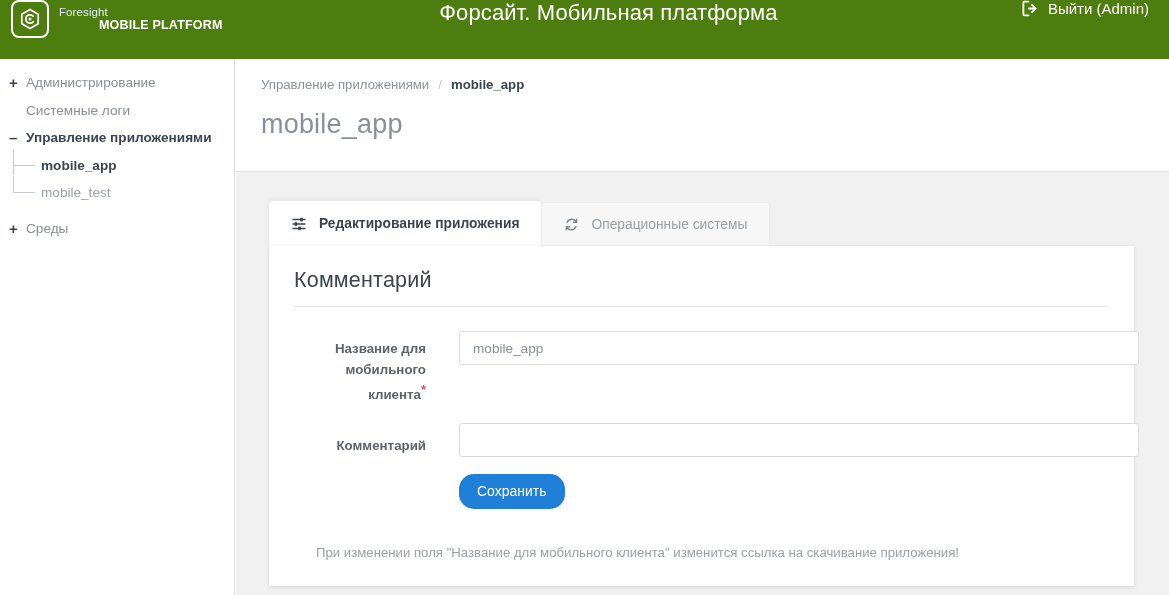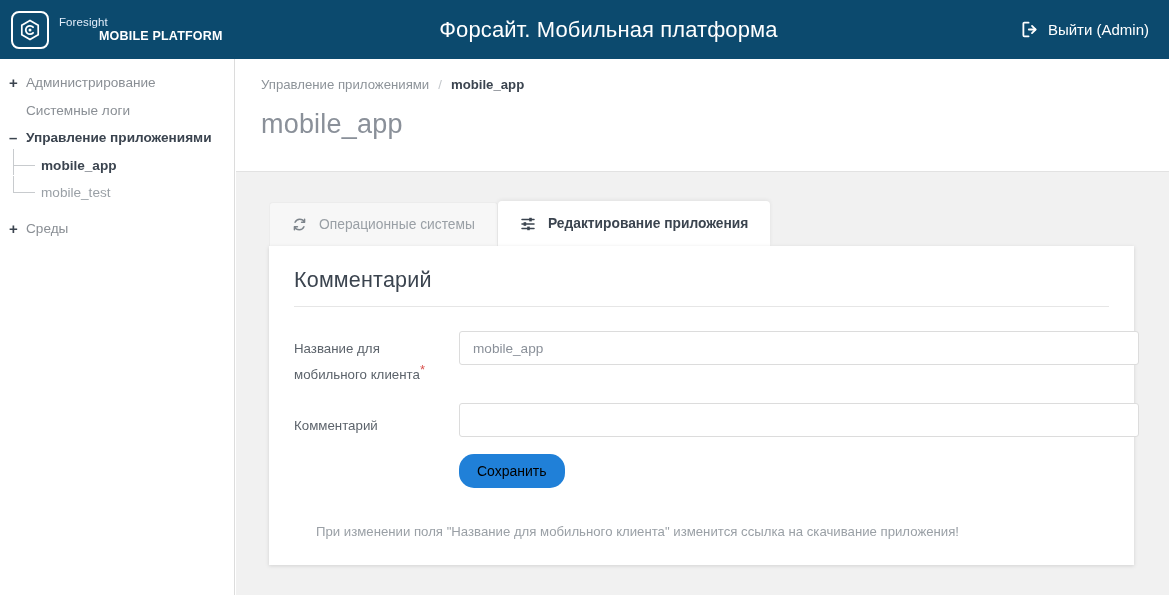--- a/index.html
+++ b/index.html
@@ -17,23 +17,23 @@
     width: 1169px;
     height: 595px;
     background: #ffffff;
   }
 
   
   .topbar {
     position: absolute;
     left: 0; top: 0;
     width: 1169px; height: 59px;
-    background: #0c4a6e;
-    display: flex;
-    align-items: center;
+    background: #4d7c0f;
+    display: flex;
+    align-items: flex-start;
   }
   .brand {
     display: flex;
     align-items: center;
     width: 235px;
     padding-left: 11px;
     flex: 0 0 235px;
   }
   .brand-logo {
     width: 38px; height: 38px;
@@ -252,23 +252,23 @@
   .form {
     padding-top: 24px;
   }
   .form-row {
     display: flex;
     align-items: flex-start;
     margin-bottom: 17px;
   }
   .form-label {
     flex: 0 0 132px;
-    text-align: left;
+    text-align: right;
     font-size: 13.3px;
-    font-weight: normal;
+    font-weight: bold;
     color: #5c636b;
     line-height: 1.55;
     padding-top: 8px;
     padding-right: 0;
   }
   .req { color: #d9534f; font-size: 13px; vertical-align: super; }
   .form-control-wrap {
     flex: 1 1 auto;
     padding-left: 33px;
   }
@@ -284,21 +284,21 @@
     background: #ffffff;
     outline: none;
   }
   .form-input::placeholder { color: #b4b9be; }
 
   .btn-row { display: flex; }
   .btn-row .spacer { flex: 0 0 132px; }
   .btn-wrap { padding-left: 33px; }
   .btn-primary {
     background: #2080d8;
-    color: #000000;
+    color: #ffffff;
     border: none;
     border-radius: 15px;
     padding: 9px 18px;
     font-size: 14px;
     font-family: "Liberation Sans", sans-serif;
     cursor: pointer;
     line-height: 1.2;
   }
 
   .hint {
@@ -388,46 +388,46 @@
         <span class="crumb-link">Управление приложениями</span>
         <span class="crumb-sep">/</span>
         <span class="crumb-current">mobile_app</span>
       </div>
       <div class="page-title">mobile_app</div>
     </div>
 
     <div class="tabs-area">
       <div class="tabs">
 
-        <div class="tab inactive">
-          <span>
-            <svg width="15" height="15" viewBox="0 0 16 16" aria-hidden="true">
-              <path d="M13.1 5.3A5.4 5.4 0 0 0 3.3 5.6" fill="none" stroke="#7d848b" stroke-width="1.6" stroke-linecap="round"></path>
-              <path d="M13.4 2.3v3.2h-3.2" fill="none" stroke="#7d848b" stroke-width="1.6" stroke-linecap="round" stroke-linejoin="round"></path>
-              <path d="M2.9 10.7a5.4 5.4 0 0 0 9.8-.3" fill="none" stroke="#7d848b" stroke-width="1.6" stroke-linecap="round"></path>
-              <path d="M2.6 13.7v-3.2h3.2" fill="none" stroke="#7d848b" stroke-width="1.6" stroke-linecap="round" stroke-linejoin="round"></path>
-            </svg>
-          </span>
-          <span>Операционные системы</span>
-        </div>
-
         <div class="tab active">
           <span>
             <svg width="16" height="16" viewBox="0 0 16 16" aria-hidden="true">
               <path d="M2 3.6h12" stroke="#3b444f" stroke-width="1.5" stroke-linecap="round"></path>
               <path d="M2 8h12" stroke="#3b444f" stroke-width="1.5" stroke-linecap="round"></path>
               <path d="M2 12.4h12" stroke="#3b444f" stroke-width="1.5" stroke-linecap="round"></path>
               <rect x="9.2" y="1.8" width="2.6" height="3.6" fill="#3b444f"></rect>
               <rect x="3.6" y="6.2" width="2.6" height="3.6" fill="#3b444f"></rect>
               <rect x="7.2" y="10.6" width="2.6" height="3.6" fill="#3b444f"></rect>
             </svg>
           </span>
           <span>Редактирование приложения</span>
         </div>
 
+        <div class="tab inactive">
+          <span>
+            <svg width="15" height="15" viewBox="0 0 16 16" aria-hidden="true">
+              <path d="M13.1 5.3A5.4 5.4 0 0 0 3.3 5.6" fill="none" stroke="#7d848b" stroke-width="1.6" stroke-linecap="round"></path>
+              <path d="M13.4 2.3v3.2h-3.2" fill="none" stroke="#7d848b" stroke-width="1.6" stroke-linecap="round" stroke-linejoin="round"></path>
+              <path d="M2.9 10.7a5.4 5.4 0 0 0 9.8-.3" fill="none" stroke="#7d848b" stroke-width="1.6" stroke-linecap="round"></path>
+              <path d="M2.6 13.7v-3.2h3.2" fill="none" stroke="#7d848b" stroke-width="1.6" stroke-linecap="round" stroke-linejoin="round"></path>
+            </svg>
+          </span>
+          <span>Операционные системы</span>
+        </div>
+
       </div>
     </div>
 
     <div class="card">
       <div class="card-title">Комментарий</div>
 
       <div class="form">
 
         <div class="form-row">
           <div class="form-label"><span>Название для мобильного клиента</span><span class="req">*</span></div>

